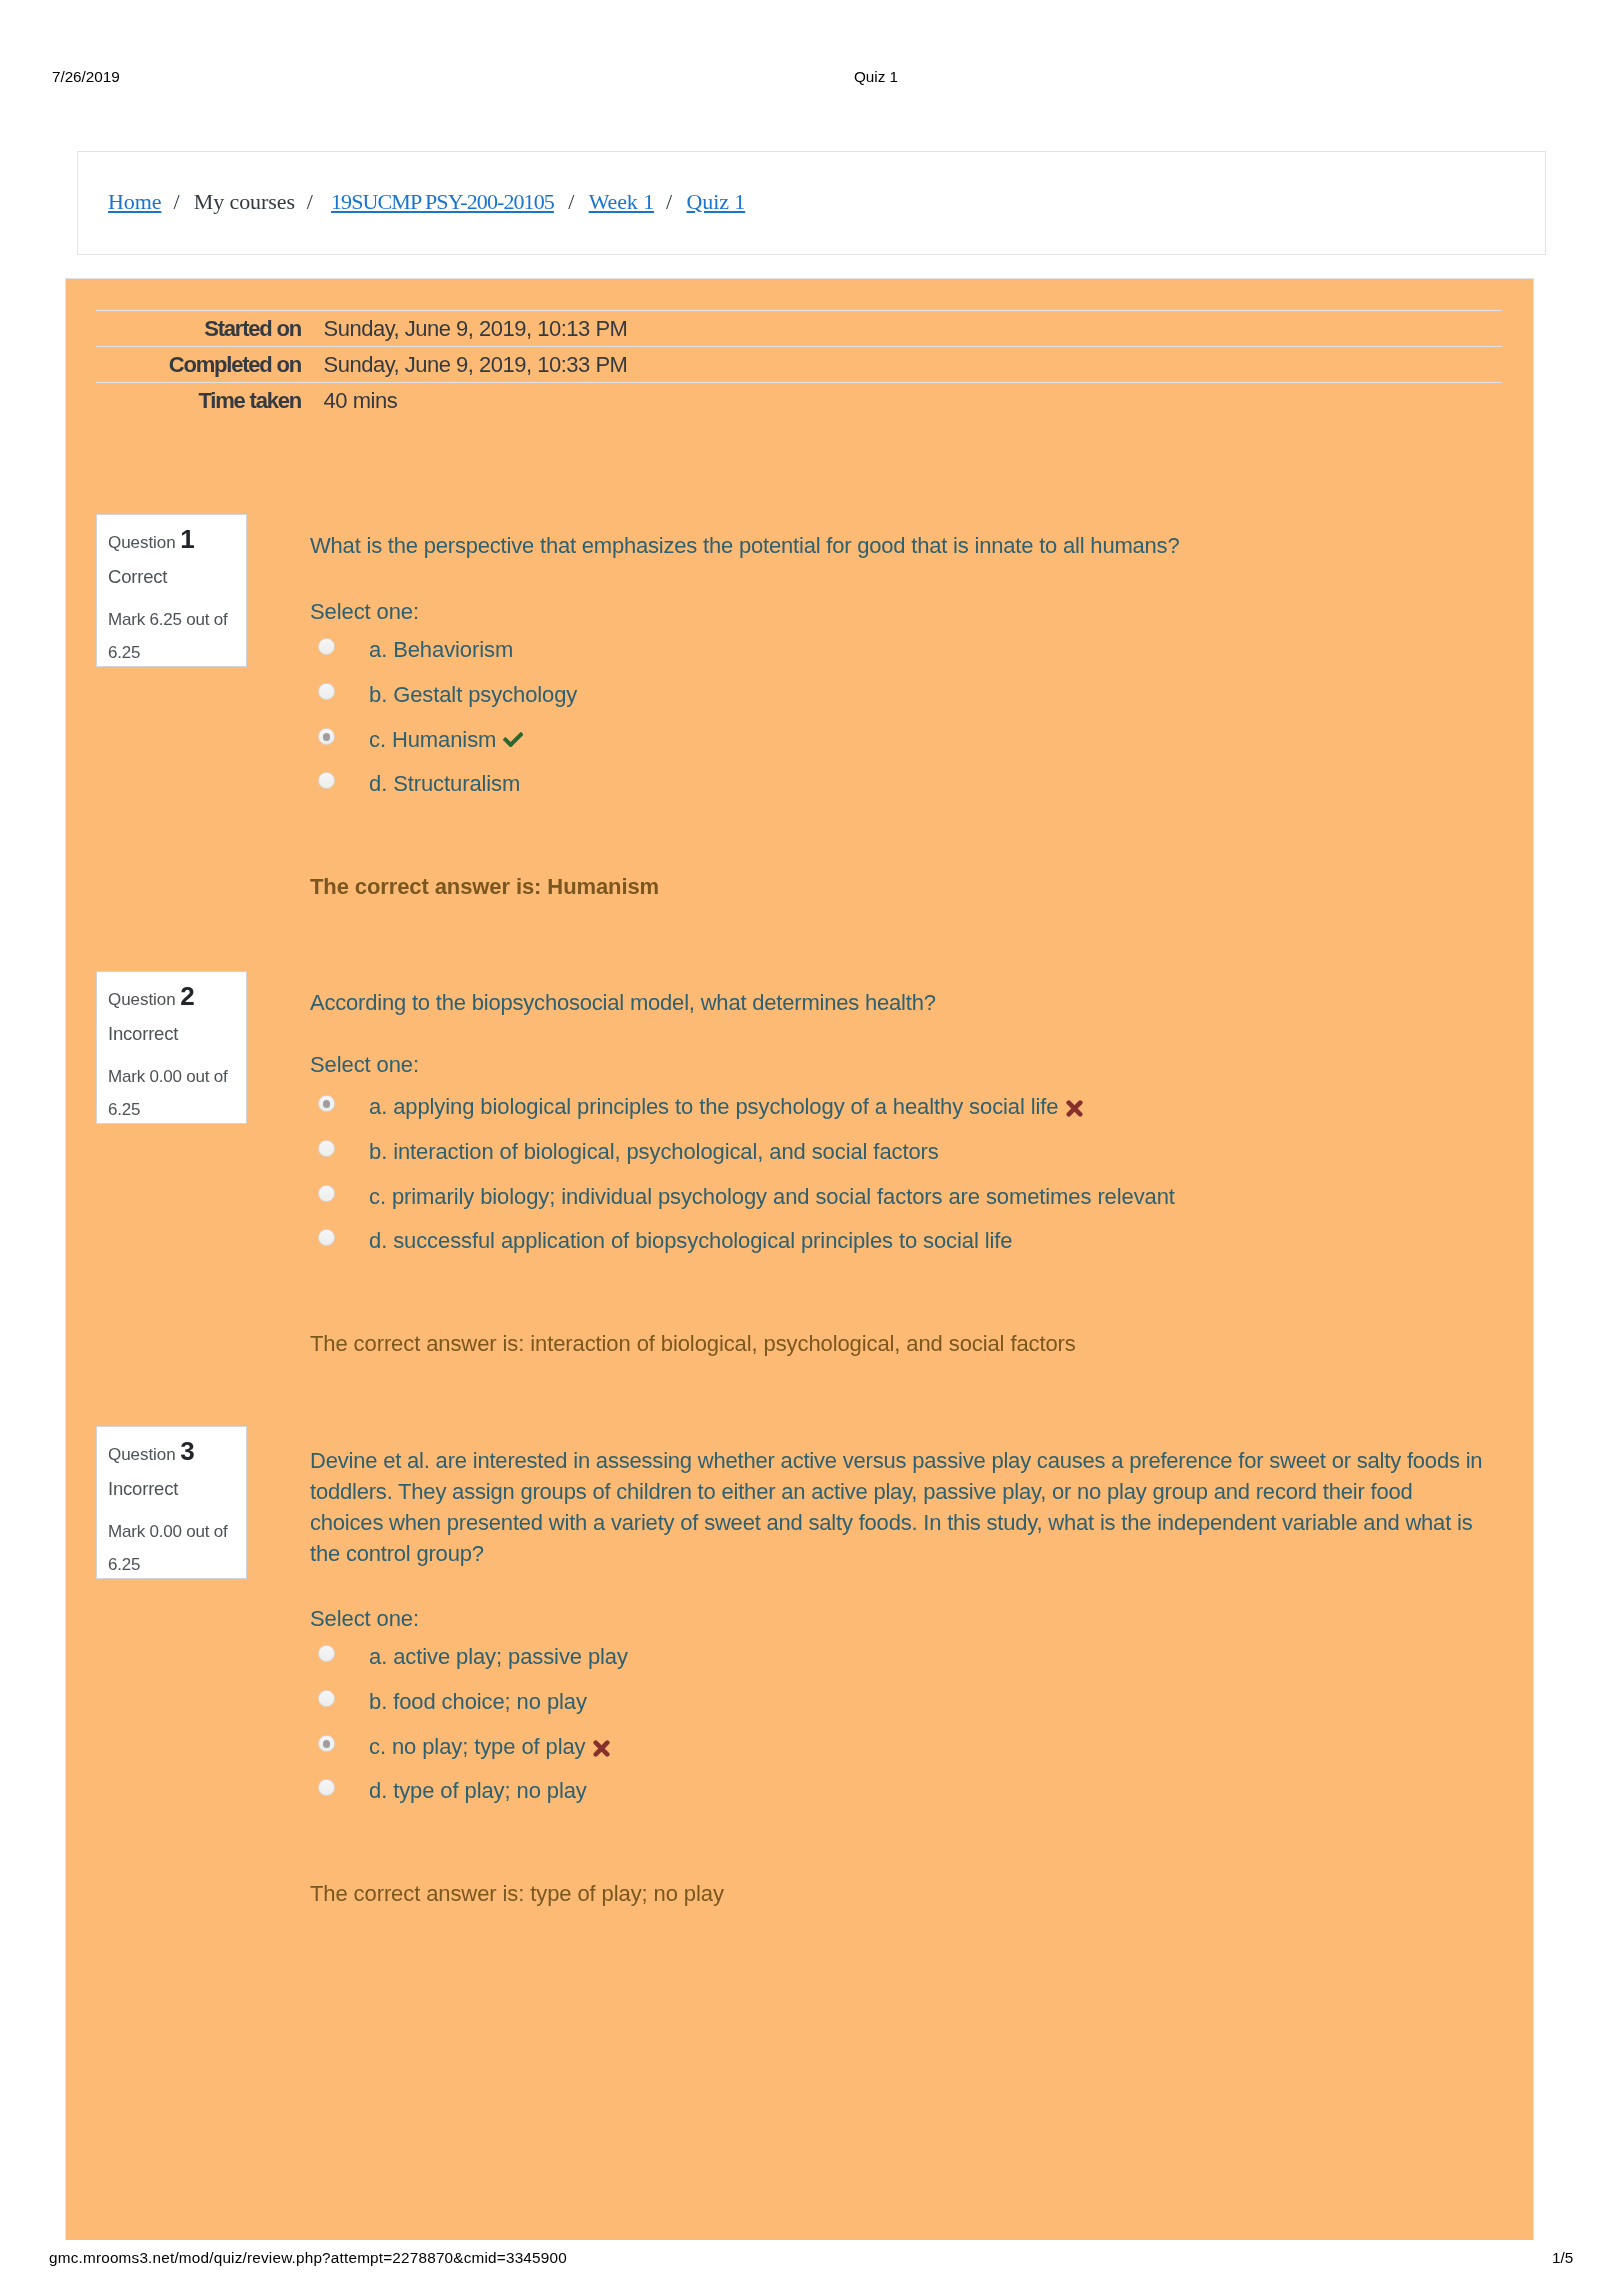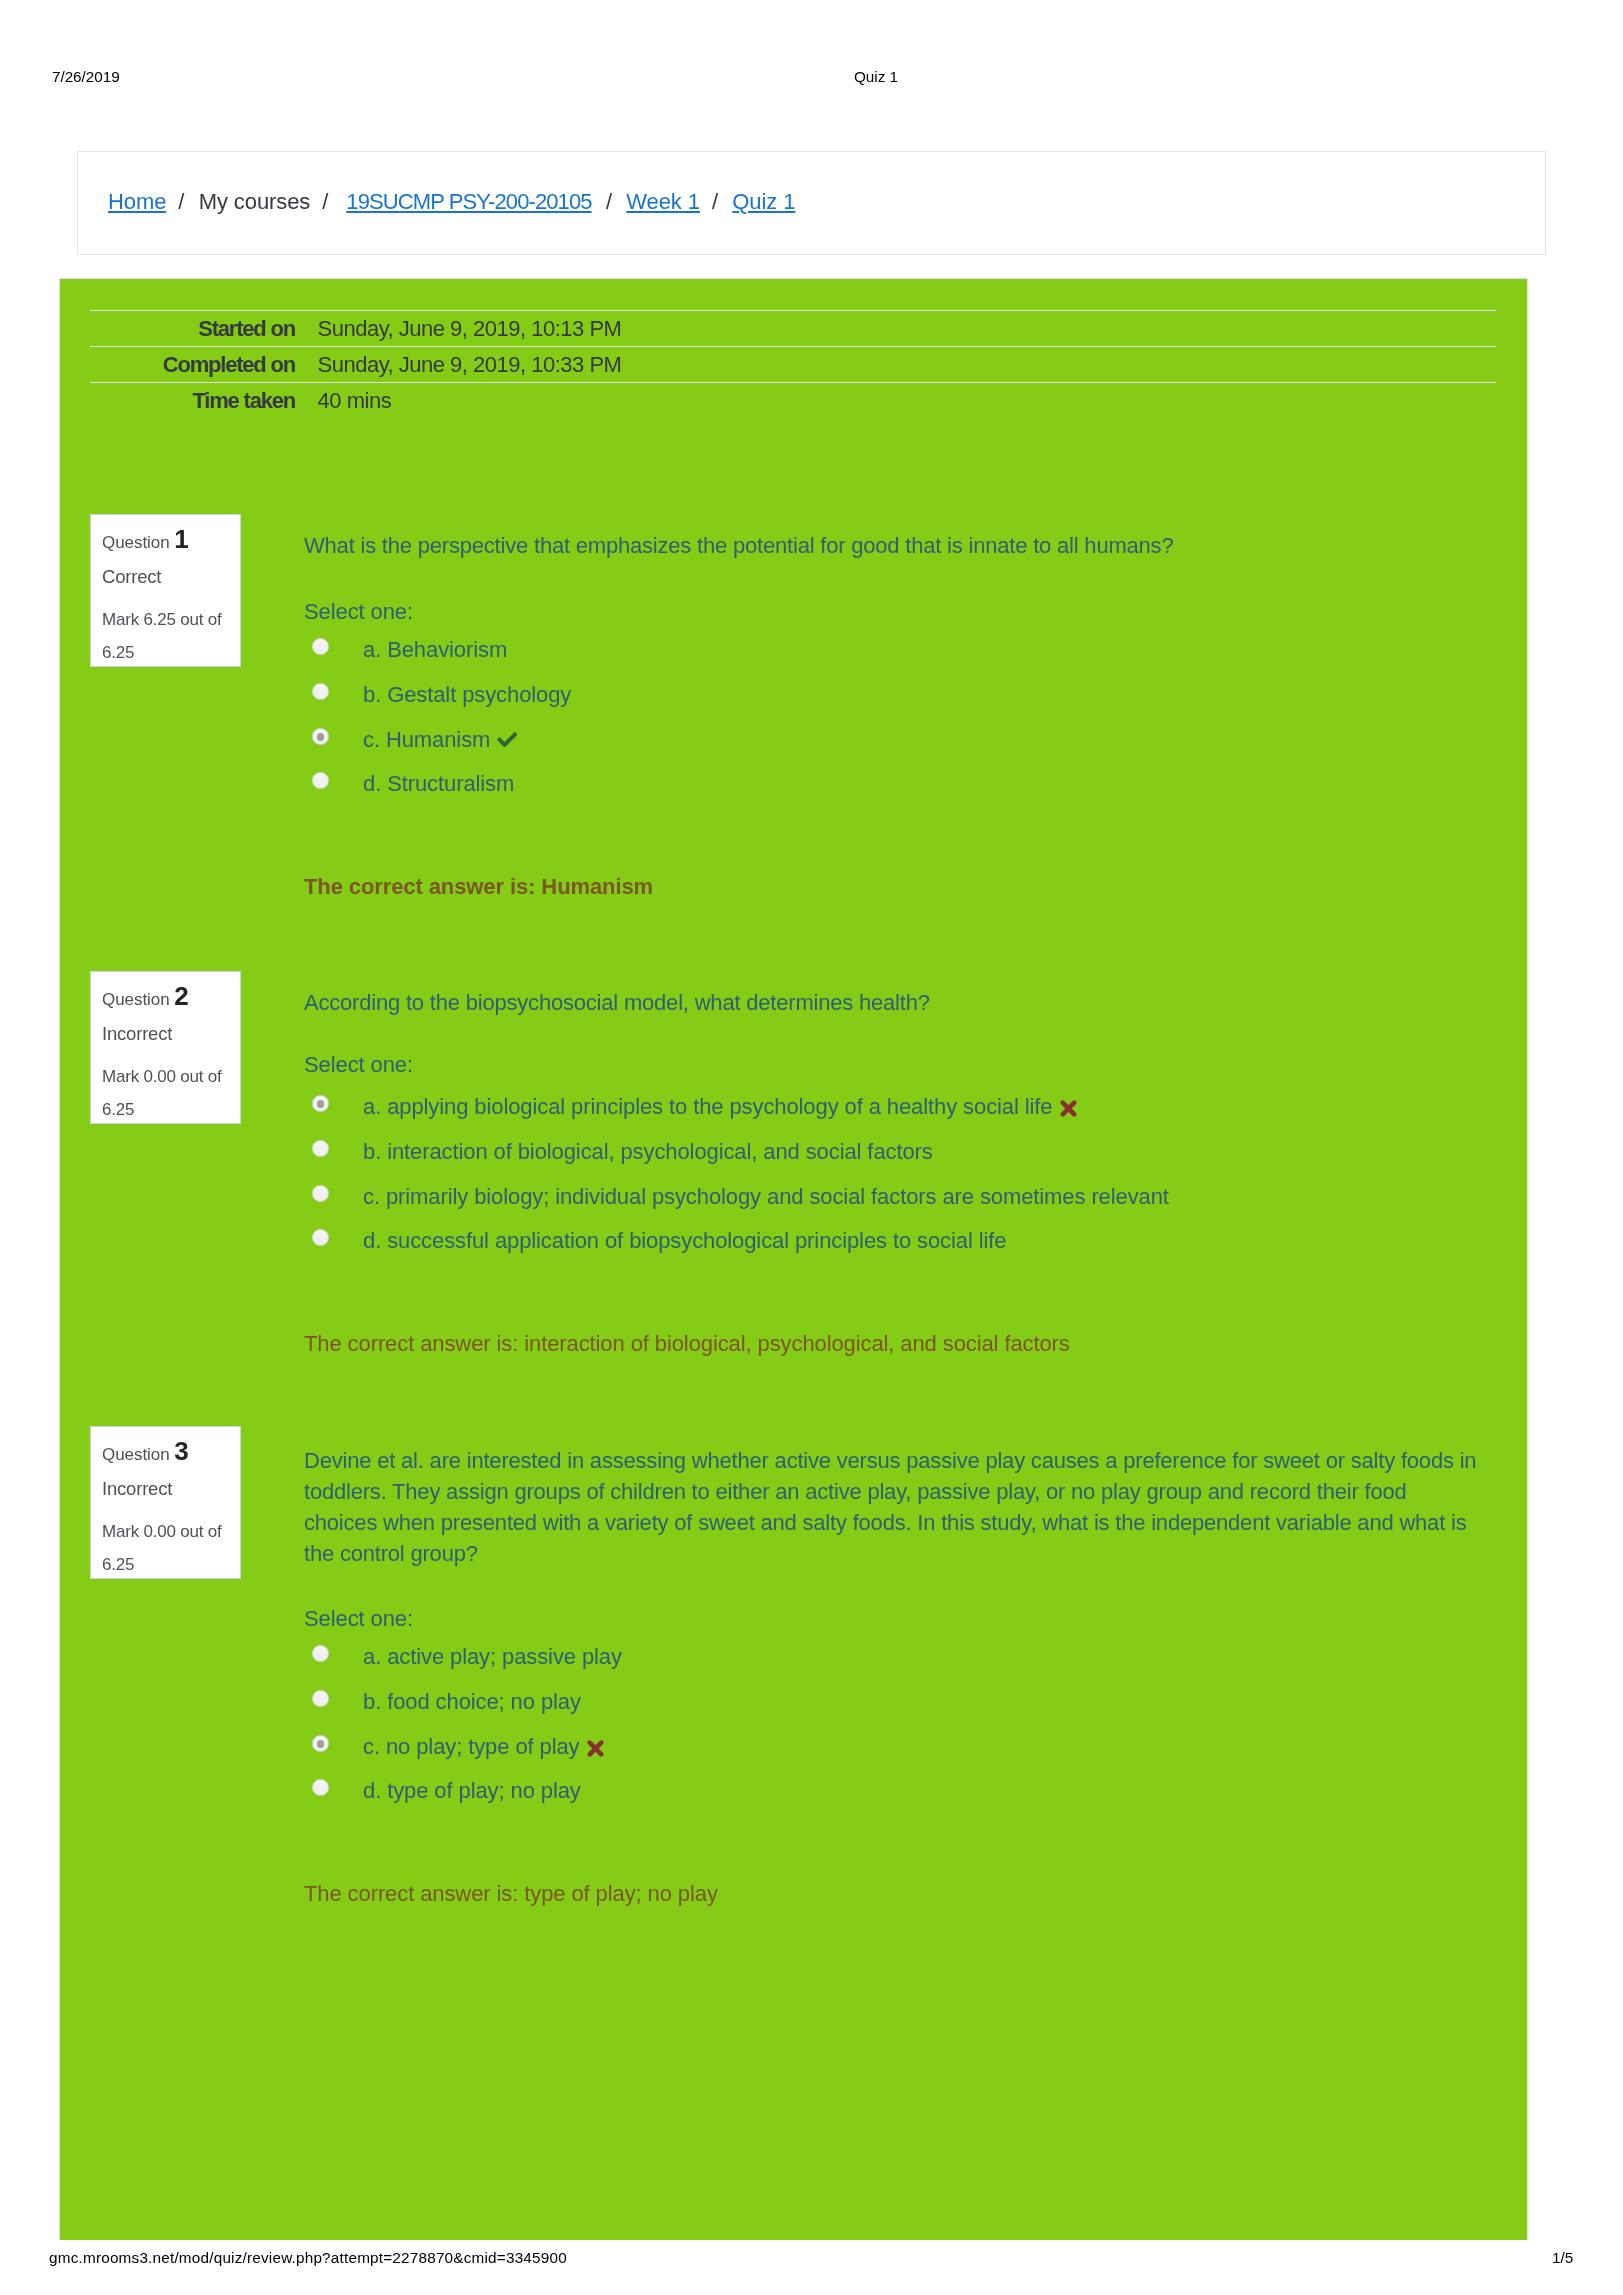--- a/index.html
+++ b/index.html
@@ -15,29 +15,29 @@
   .print-hdr .ph-title{position:absolute;left:854px;top:0;white-space:nowrap;letter-spacing:-0.05px;}
   .print-ftr{position:absolute;top:2250px;left:0;width:1623px;height:18.5px;font-size:15.3px;color:#000;
              line-height:15.3px;}
   .print-ftr .pf-url{position:absolute;left:49px;top:0;white-space:nowrap;letter-spacing:0.2px;}
   .print-ftr .pf-page{position:absolute;left:1552px;top:0;white-space:nowrap;letter-spacing:-0.05px;}
 
   
   .crumb-card{position:absolute;left:77px;top:151px;width:1469px;height:104px;
               border:1.4px solid #e3e3e3;box-sizing:border-box;background:#fff;}
   .crumb-row{position:absolute;left:30px;top:39px;display:flex;align-items:baseline;
-             font-size:22px;line-height:1;white-space:nowrap;}
+             font-size:22px;line-height:1;white-space:nowrap;font-family:Liberation Serif, serif;}
   .crumb-row .ci{color:#343a40;letter-spacing:-0.1px;}
   .crumb-row .ci.tight{letter-spacing:-0.9px;margin-left:3.7px;margin-right:2.3px;}
   .crumb-row .ci.lk{color:#1874d0;text-decoration:underline;text-underline-offset:1.8px;text-decoration-thickness:1.8px;}
   .crumb-row .sep{color:#343a40;margin:0 14.3px 0 12px;}
 
   
-  .main-card{position:absolute;left:59px;top:278px;width:1469px;height:1962px;
-             border:1.4px solid #e3e3e3;border-bottom:none;box-sizing:border-box;background:#84cc16;}
+  .main-card{position:absolute;left:65px;top:278px;width:1469px;height:1962px;
+             border:1.4px solid #e3e3e3;border-bottom:none;box-sizing:border-box;background:#fdba74;}
 
   
   .sumtable{position:absolute;left:30px;top:31px;width:1406px;border-collapse:collapse;}
   .sumtable tr{ }
   .sumtable td{border-top:1.4px solid #dee2e6;padding:0;height:35px;vertical-align:middle;
                font-size:22px;color:#343a40;}
   .sumtable td.lbl{width:205px;text-align:right;font-weight:bold;padding-right:0;letter-spacing:-1.2px;}
   .sumtable td.val{padding-left:22.6px;font-weight:normal;letter-spacing:-0.5px;}
   .sumtable td.val b{font-weight:bold;letter-spacing:0.1px;}
 

